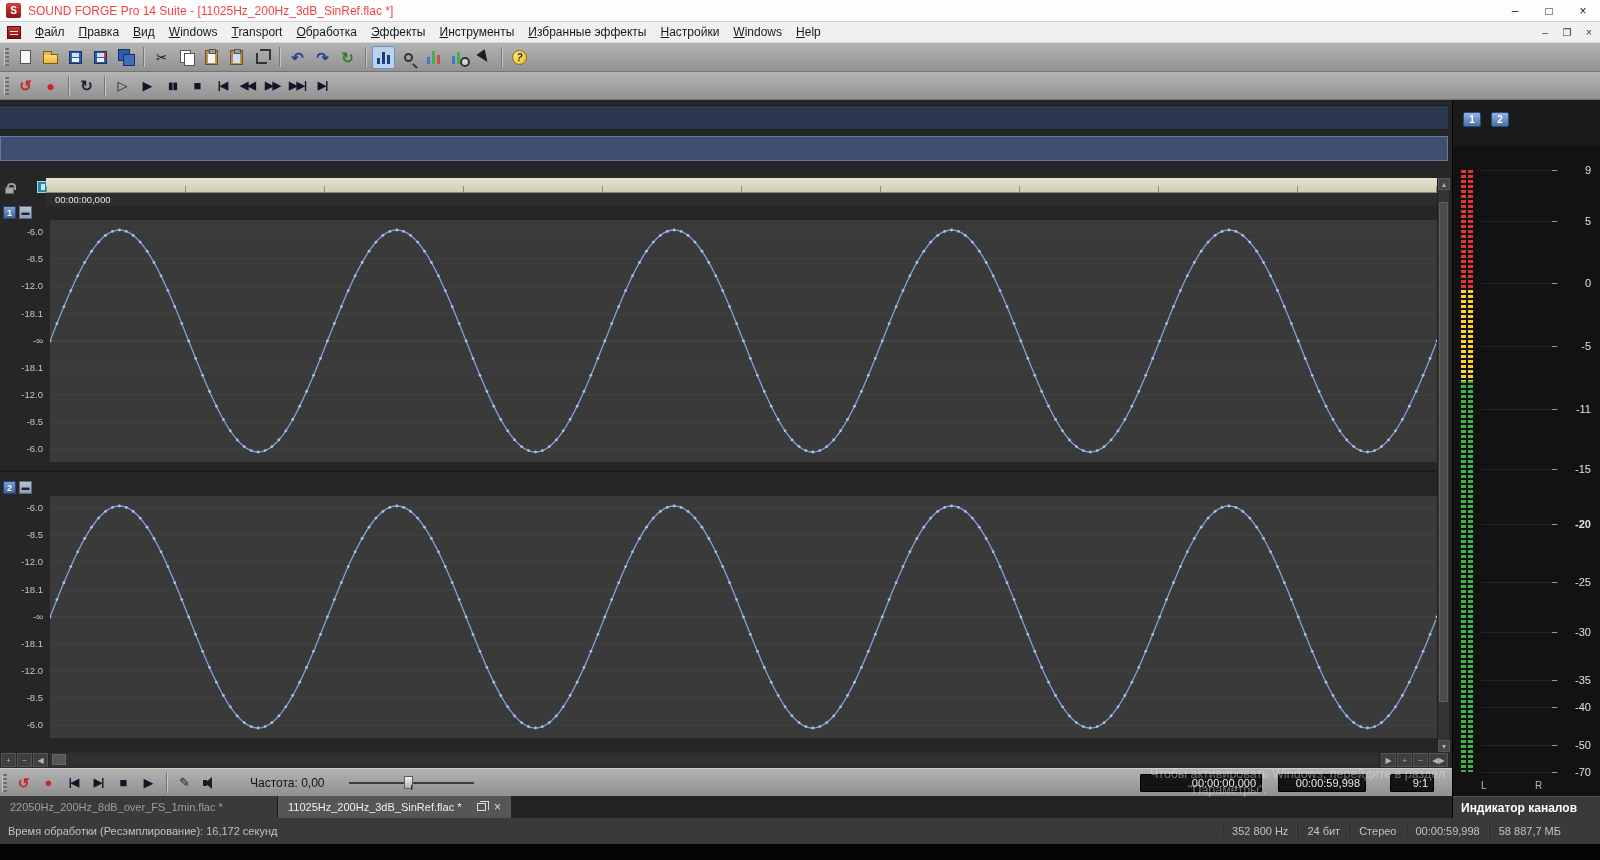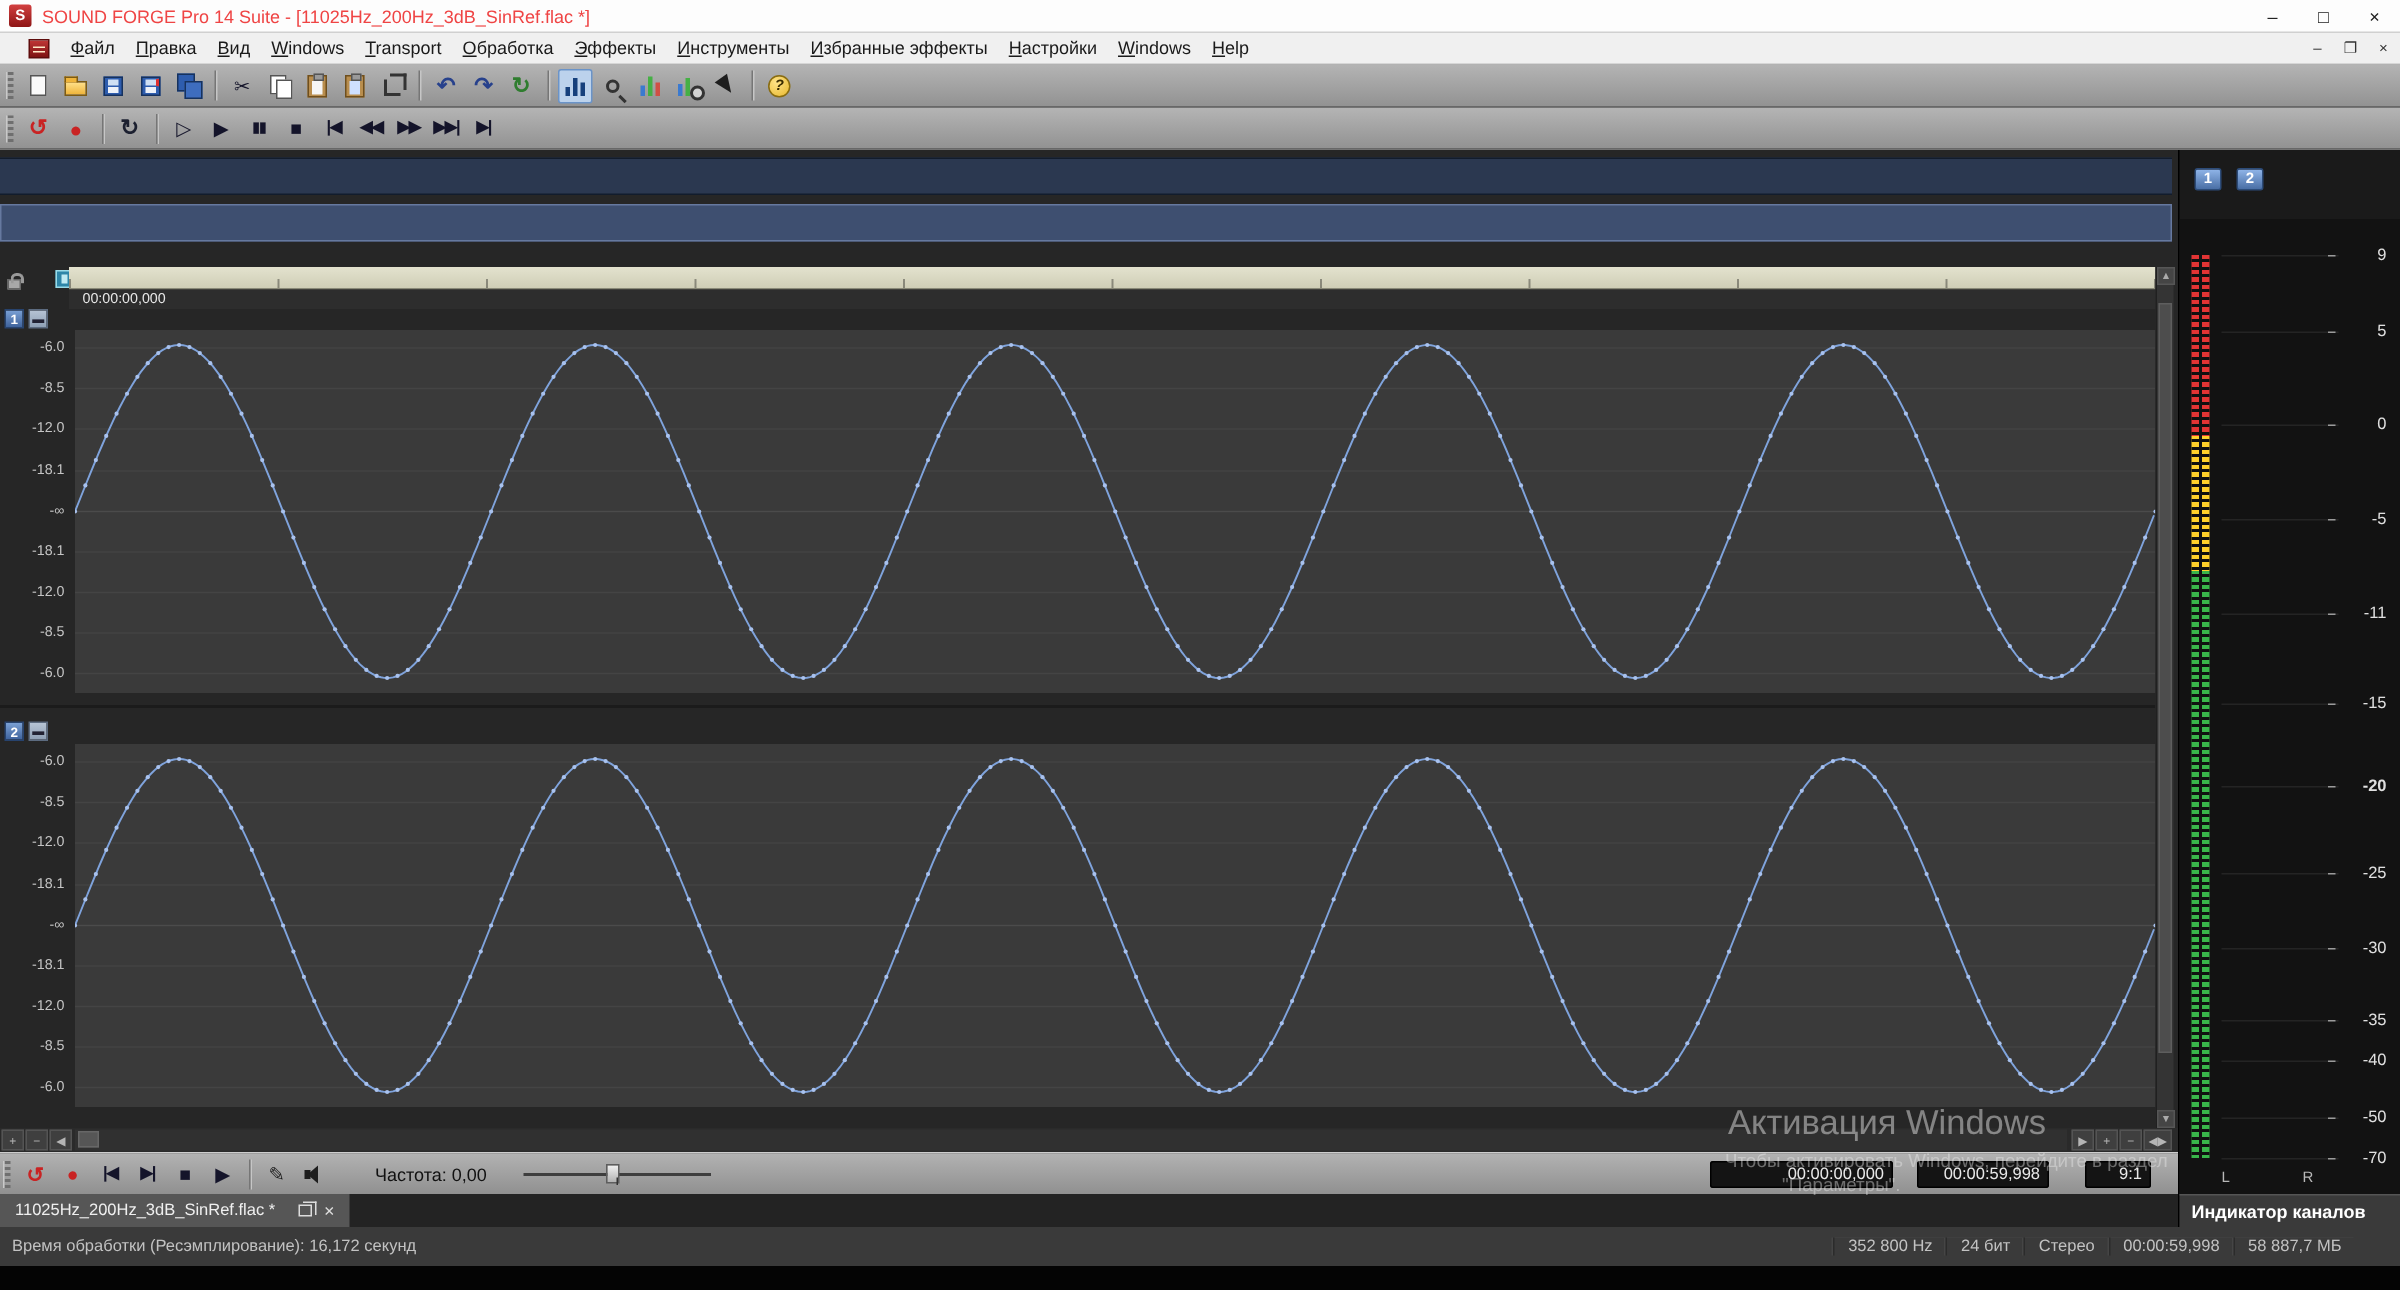--- a/index.html
+++ b/index.html
@@ -12,21 +12,21 @@
   #titlebar{position:absolute;left:0;top:0;width:1600px;height:22px;background:#fdfdfd;
             display:flex;align-items:center;border-bottom:1px solid #d0d0d0;}
   .app-logo{margin-left:6px;width:15px;height:15px;background:linear-gradient(#d24040,#8e1616);
             color:#fff;font-weight:bold;font-size:10px;display:flex;align-items:center;justify-content:center;border-radius:2px;}
   .title-text{margin-left:7px;font-size:12px;color:#ef4444;white-space:nowrap;}
   .win-controls{margin-left:auto;display:flex;height:100%;}
   .win-btn{width:34px;height:100%;display:flex;align-items:center;justify-content:center;font-size:12px;color:#222;}
 
   
   #menubar{position:absolute;left:0;top:22px;width:1600px;height:21px;background:#f0f0f0;
-           display:flex;align-items:center;padding-left:19px;border-bottom:1px solid #d6d6d6;}
+           display:flex;align-items:center;padding-left:7px;border-bottom:1px solid #d6d6d6;}
   .menu-app-icon{width:14px;height:13px;background:linear-gradient(#c03636,#7e1212);border:1px solid #5e0c0c;
                  position:relative;margin-right:7px;}
   .menu-app-icon::before{content:"";position:absolute;left:2px;right:2px;top:4px;height:1px;background:#ffe9c8;box-shadow:0 3px 0 #ffe9c8;}
   .mi{display:inline-block;padding:2px 7px;font-size:12px;color:#1a1a1a;white-space:nowrap;}
   .mi::first-letter{text-decoration:underline;}
   .win-min-group{margin-left:auto;display:flex;}
   .mini-win-btn{width:22px;height:18px;display:flex;align-items:center;justify-content:center;font-size:10px;color:#333;}
 
   
   .toolbar{position:absolute;left:0;width:1600px;background:linear-gradient(#b4b4b4,#929292);
@@ -877,35 +877,37 @@
     <span class="freq-label">Частота: 0,00</span>
     <div class="freq-slider">
       <span class="freq-thumb"></span>
     </div>
     <div class="tbox" style="left:1140px;width:122px;">00:00:00,000</div>
     <div class="tbox" style="left:1278px;width:88px;">00:00:59,998</div>
     <div class="tbox" style="left:1390px;width:44px;">9:1</div>
   </div>
 
   <div id="tabbar">
+    <div class="tab inactive">
+      <span class="tab-label">22050Hz_200Hz_8dB_over_FS_1min.flac *</span>
+    </div>
     <div class="tab active">
       <span class="tab-label">11025Hz_200Hz_3dB_SinRef.flac *</span>
       <span class="restore-ic"></span>
       <span class="tab-close">×</span>
     </div>
   </div>
 
   <div id="statusbar">
     <span class="status-left">Время обработки (Ресэмплирование): 16,172 секунд</span>
     <span class="status-spacer"></span>
     <span class="seg">352 800 Hz</span>
     <span class="seg">24 бит</span>
     <span class="seg">Стерео</span>
     <span class="seg">00:00:59,998</span>
     <span class="seg last">58 887,7 МБ</span>
   </div>
   <div id="blackstrip"></div>
 
-  <div class="wm wm1">Активация Windows</div>
   <div class="wm wm2">Чтобы активировать Windows, перейдите в раздел</div>
   <div class="wm wm3">"Параметры".</div>
 
 </div>
 
 </body></html>

